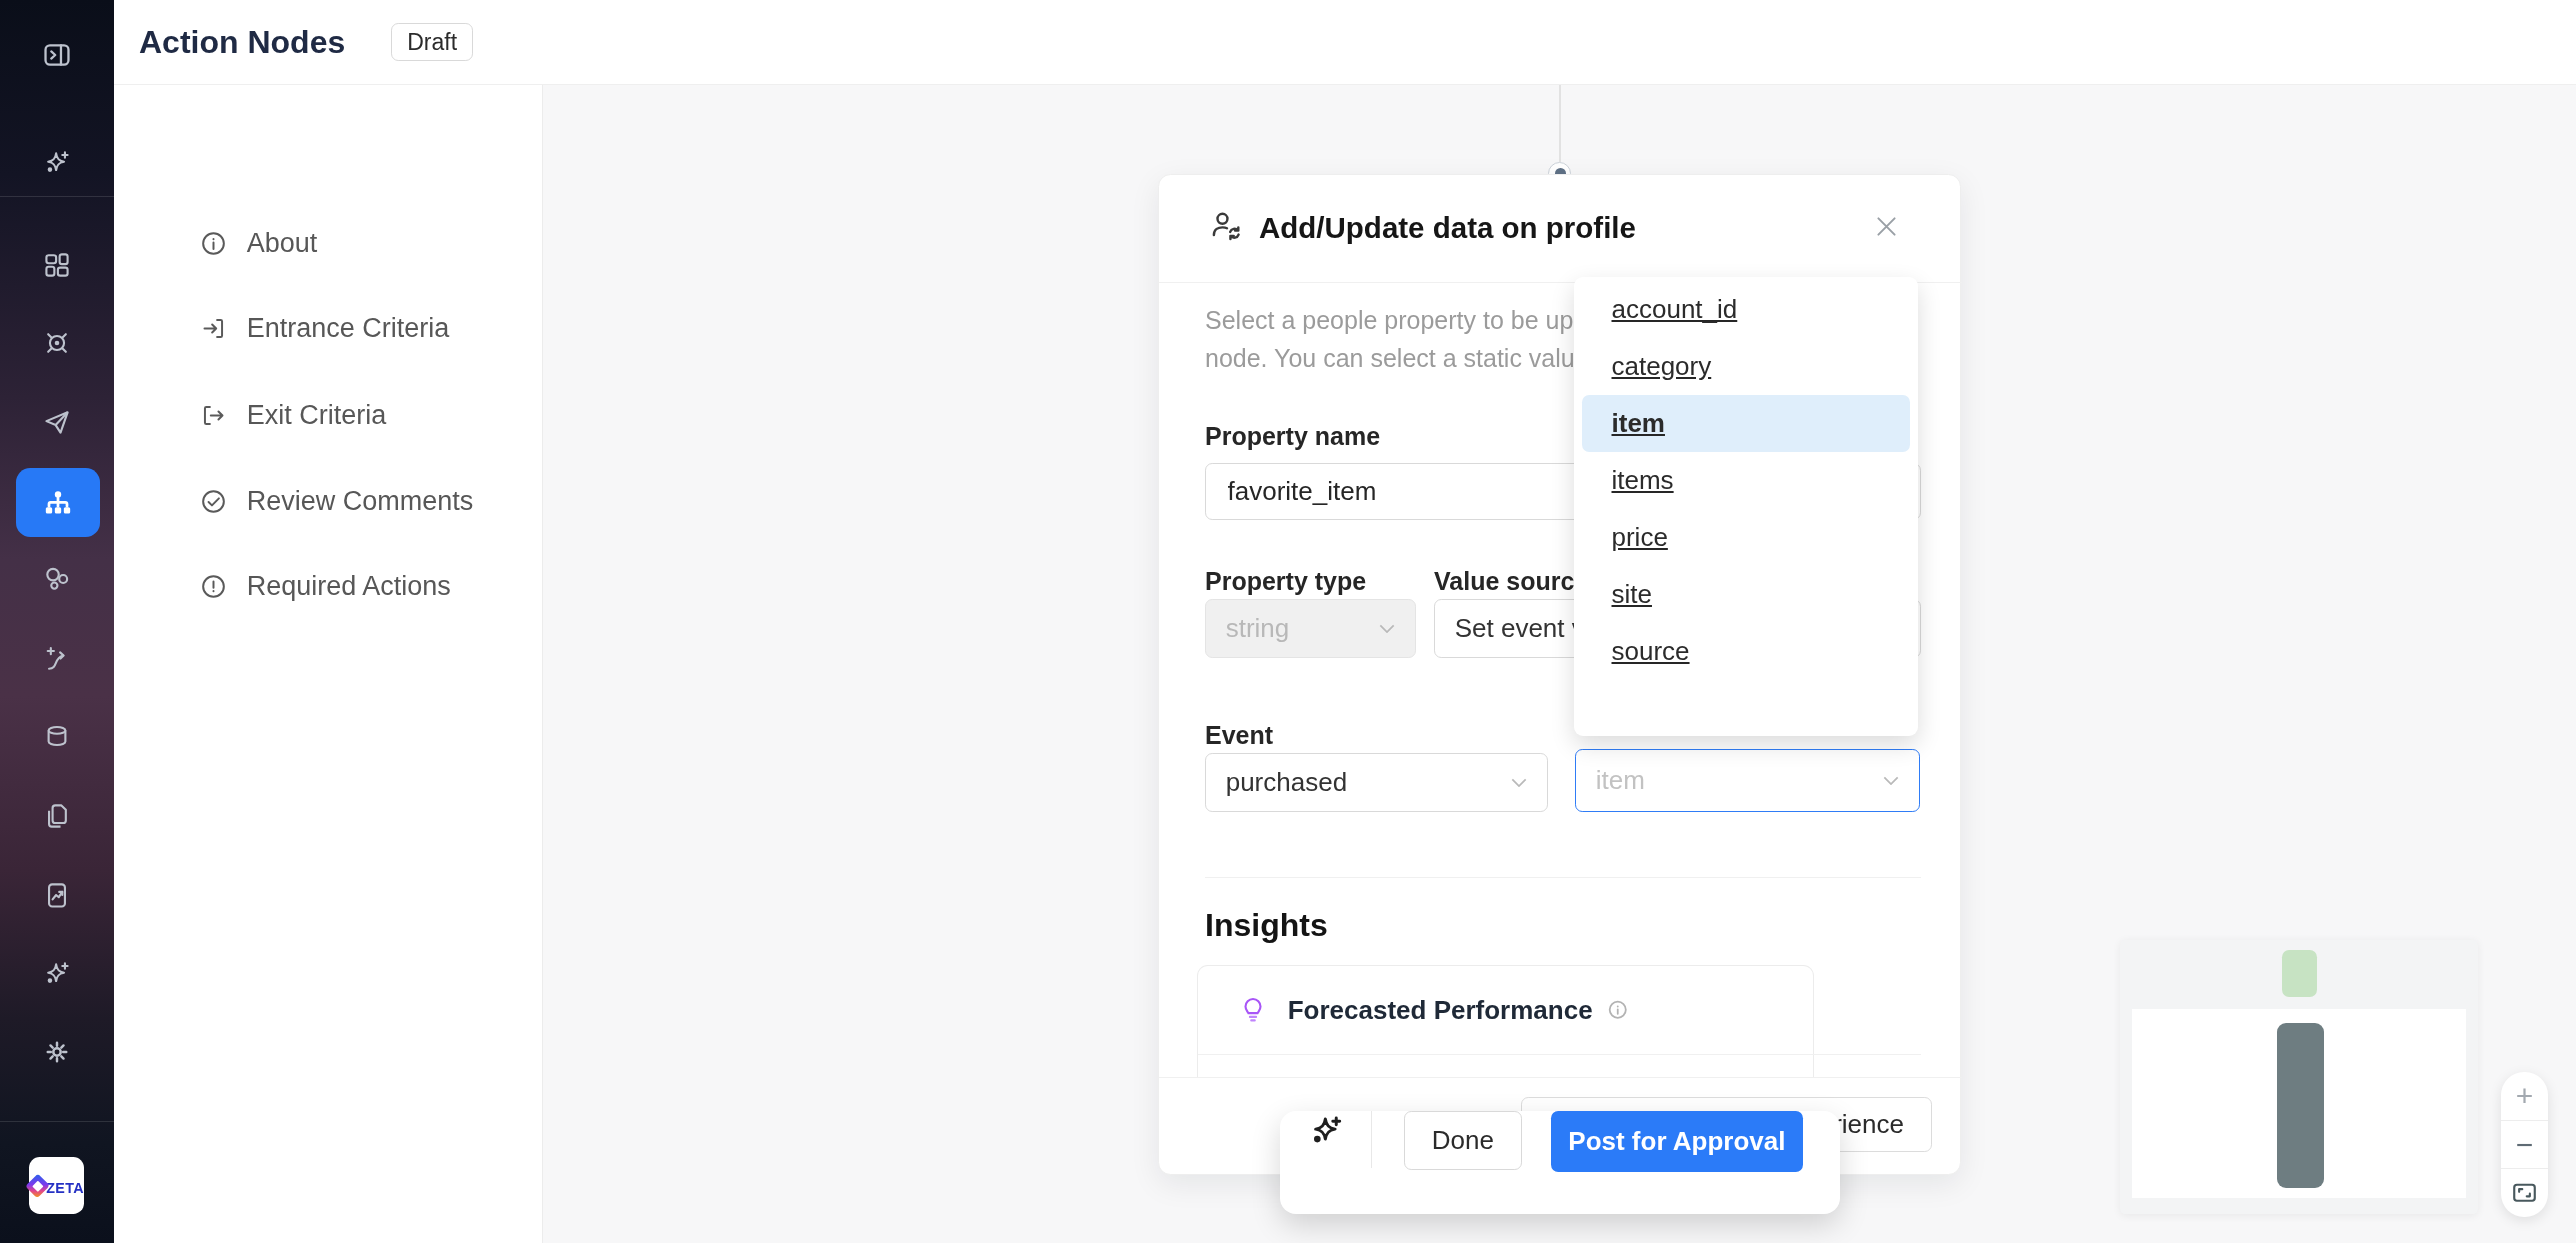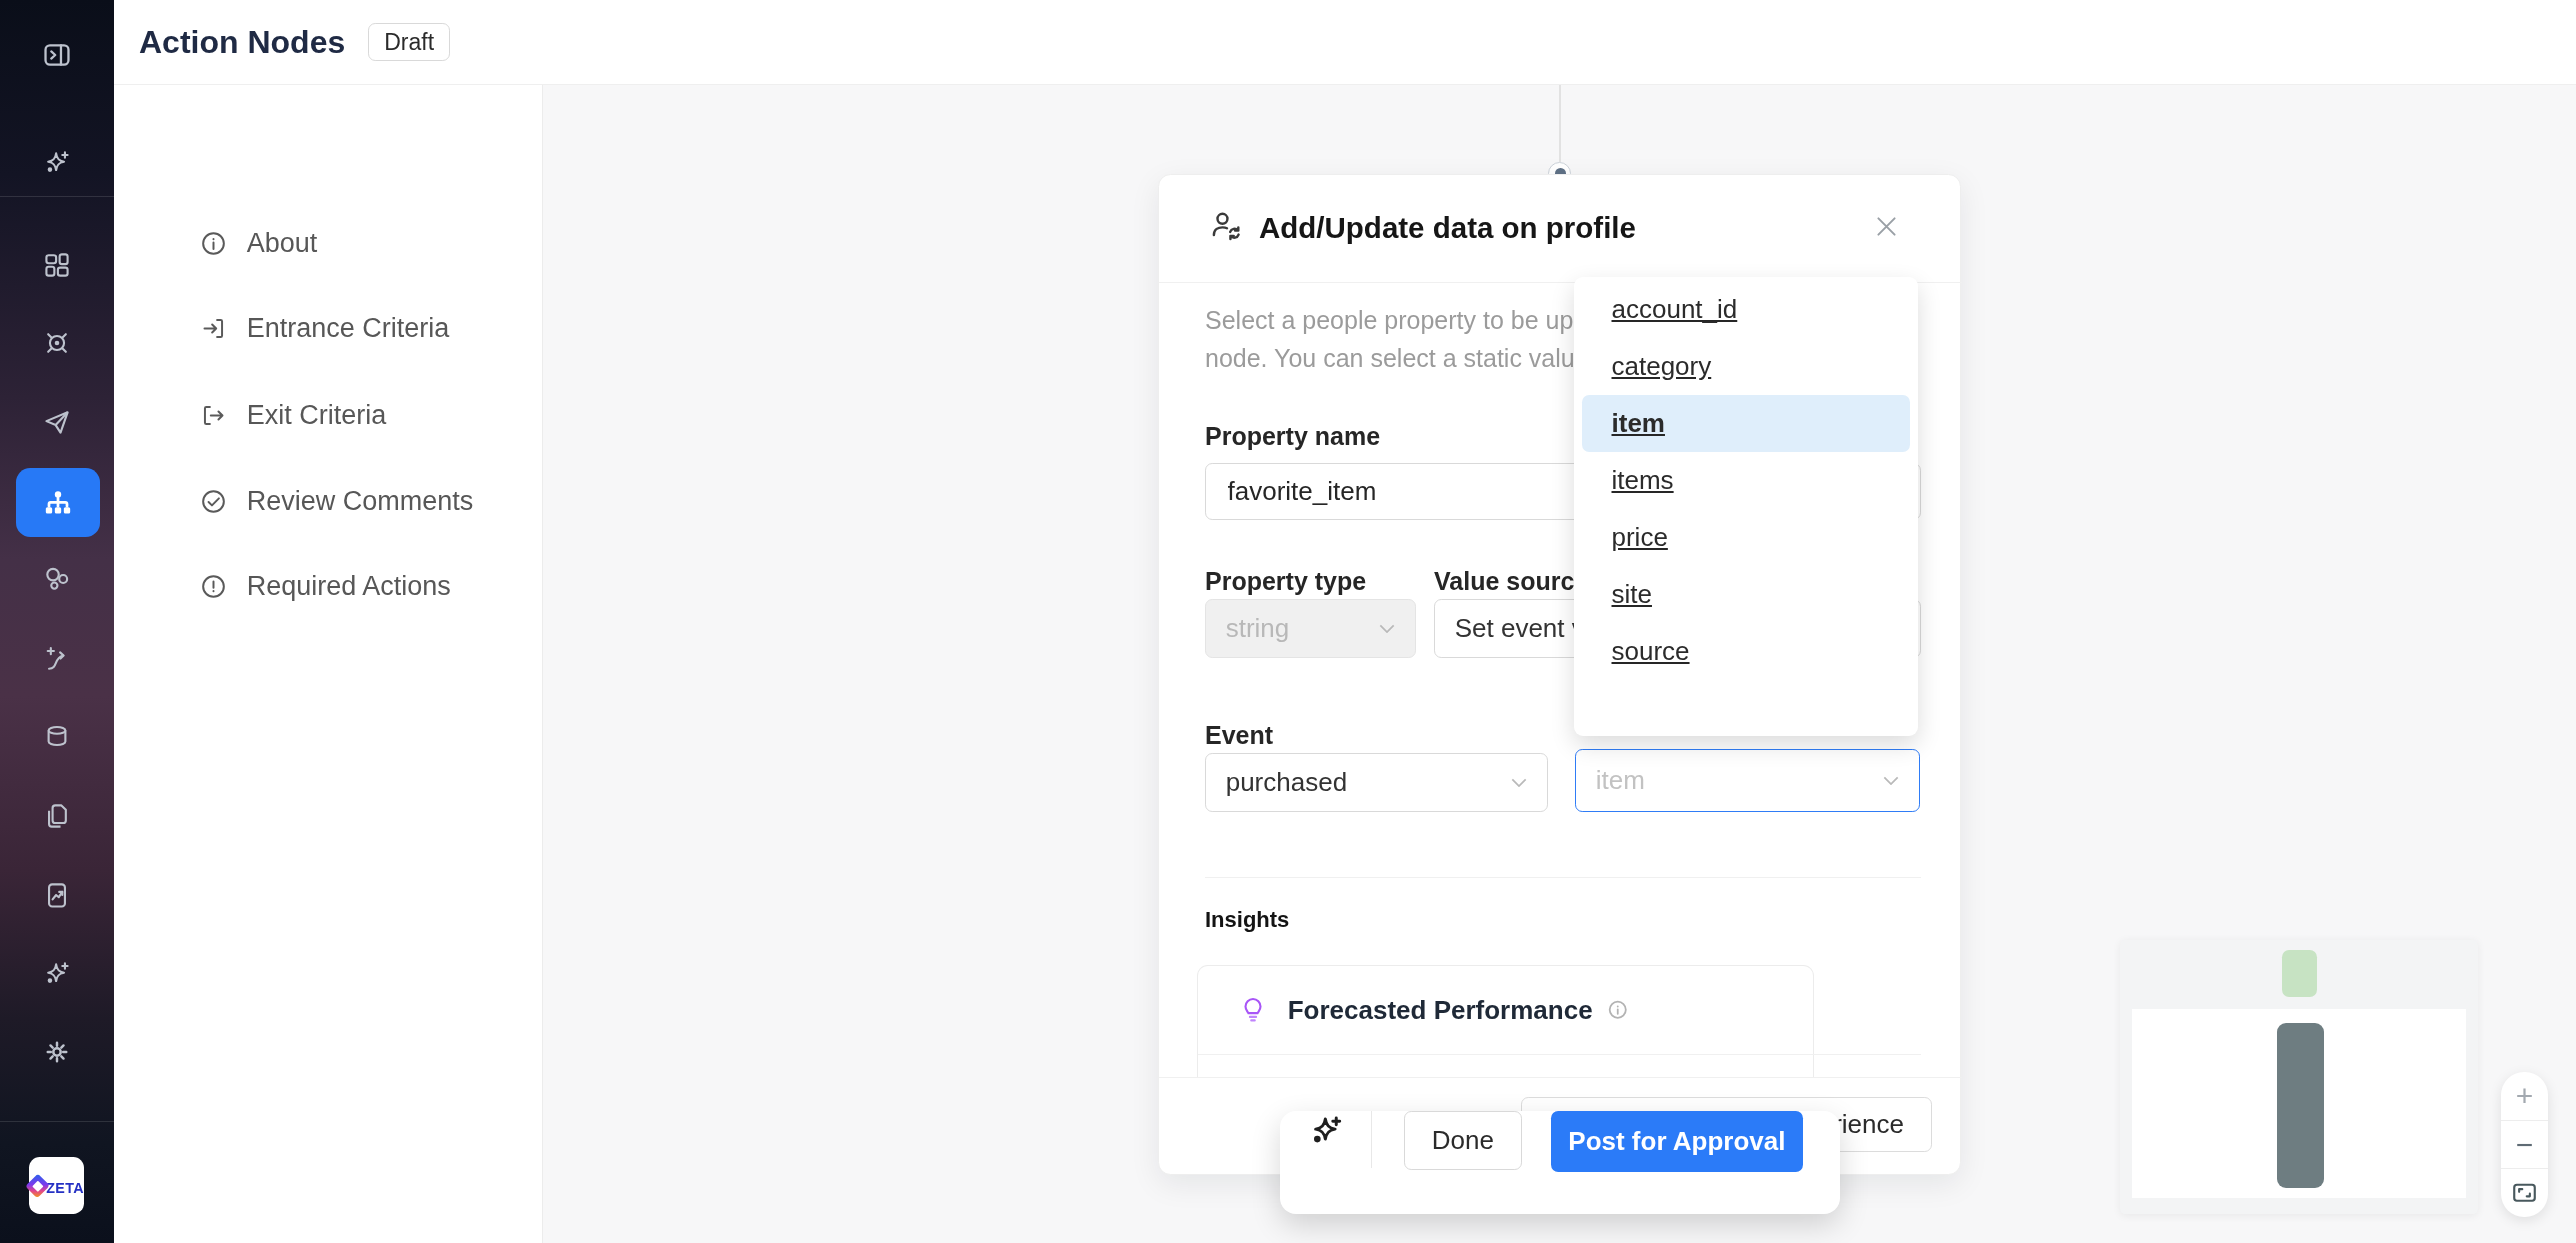--- a/index.html
+++ b/index.html
@@ -19,21 +19,21 @@
   .zeta-badge{position:absolute;left:29px;top:1157px;width:55px;height:57px;background:#fff;
     border-radius:10.7px;display:flex;flex-direction:row;align-items:center;justify-content:center;cursor:pointer;}
   .zeta-diamond{width:18px;height:18px;transform:rotate(45deg);border-radius:3.6px;
     background:linear-gradient(135deg,#2563eb 0%,#7c3aed 45%,#e1458c 70%,#f59e0b 100%);
     display:flex;align-items:center;justify-content:center;}
   .zeta-diamond-inner{width:8px;height:8px;background:#fff;border-radius:0.9px;}
   .zeta-word{margin-top:5.4px;font-size:14.3px;font-weight:800;letter-spacing:0.4px;color:#2531c4;}
 
   
   .topbar{left:114px;top:0;width:2462px;height:85px;background:#fff;border-bottom:0.9px solid #efefef;
-    display:flex;align-items:center;padding-left:25px;box-sizing:border-box;}
+    display:flex;align-items:center;padding-left:25px;box-sizing:border-box;gap:23px;}
   .page-title{font-size:32px;font-weight:700;color:#1f2a44;}
   .draft-badge{margin-left:23px;font-size:23px;color:#2b2b2b;border:0.9px solid #d9d9d9;
     border-radius:7.2px;padding:4.5px 15px;background:#fff;}
 
   
   .leftpanel{left:114px;top:85px;width:428px;height:1158px;background:#fff;border-right:0.9px solid #ececec;}
   .nav-item{position:absolute;left:86px;height:54px;display:flex;align-items:center;gap:19.7px;
     color:#575757;font-size:27px;cursor:pointer;white-space:nowrap;}
   .nav-item svg{color:#5a5a5a;flex:none;}
 
@@ -55,21 +55,21 @@
   .f-label{position:absolute;font-size:25px;font-weight:700;color:#262626;}
   .text-input{left:46px;top:288px;width:716px;height:57px;border:0.9px solid #d9d9d9;border-radius:7.2px;
     box-sizing:border-box;padding:0 21.5px;font-size:26px;color:#262626;outline:none;background:#fff;
     font-family:"Liberation Sans",sans-serif;}
   .sel{position:absolute;height:59px;border:0.9px solid #d9d9d9;border-radius:7.2px;background:#fff;
     box-sizing:border-box;display:flex;align-items:center;justify-content:space-between;
     padding:0 19.7px;font-size:26px;color:#333;cursor:pointer;overflow:hidden;white-space:nowrap;}
   .sel .chev{flex:none;margin-left:12.5px;}
   .sel-disabled{background:#f0f0f0;border-color:#e4e4e4;color:#b8b8b8;cursor:default;}
   .sel-focus{border:1.8px solid #2f7cf6;color:#c2c2c2;}
-  .insights-h{left:46px;top:732px;font-size:22px;font-weight:700;color:#141414;}
+  .insights-h{left:46px;top:732px;font-size:32px;font-weight:700;color:#141414;}
   .insights-card{left:38px;top:790px;width:617px;height:113px;border:0.9px solid #ececec;
     border-bottom:none;border-radius:10.7px 10.7px 0 0;box-sizing:border-box;padding-left:8px;}
   .card-row{display:flex;align-items:center;height:88px;padding-left:32px;}
   .card-title{margin-left:19.7px;font-size:26px;font-weight:700;color:#1f2937;}
   .card-div{position:absolute;left:0;top:88px;width:723px;height:0.9px;background:#f0f0f0;}
   .rience-btn{left:362px;top:922px;width:411px;height:55px;border:0.9px solid #dcdcdc;border-radius:7.2px;
     background:#fff;box-sizing:border-box;display:flex;align-items:center;justify-content:flex-end;
     padding-right:27px;font-size:26px;color:#2b2b2b;cursor:pointer;}
 
   

